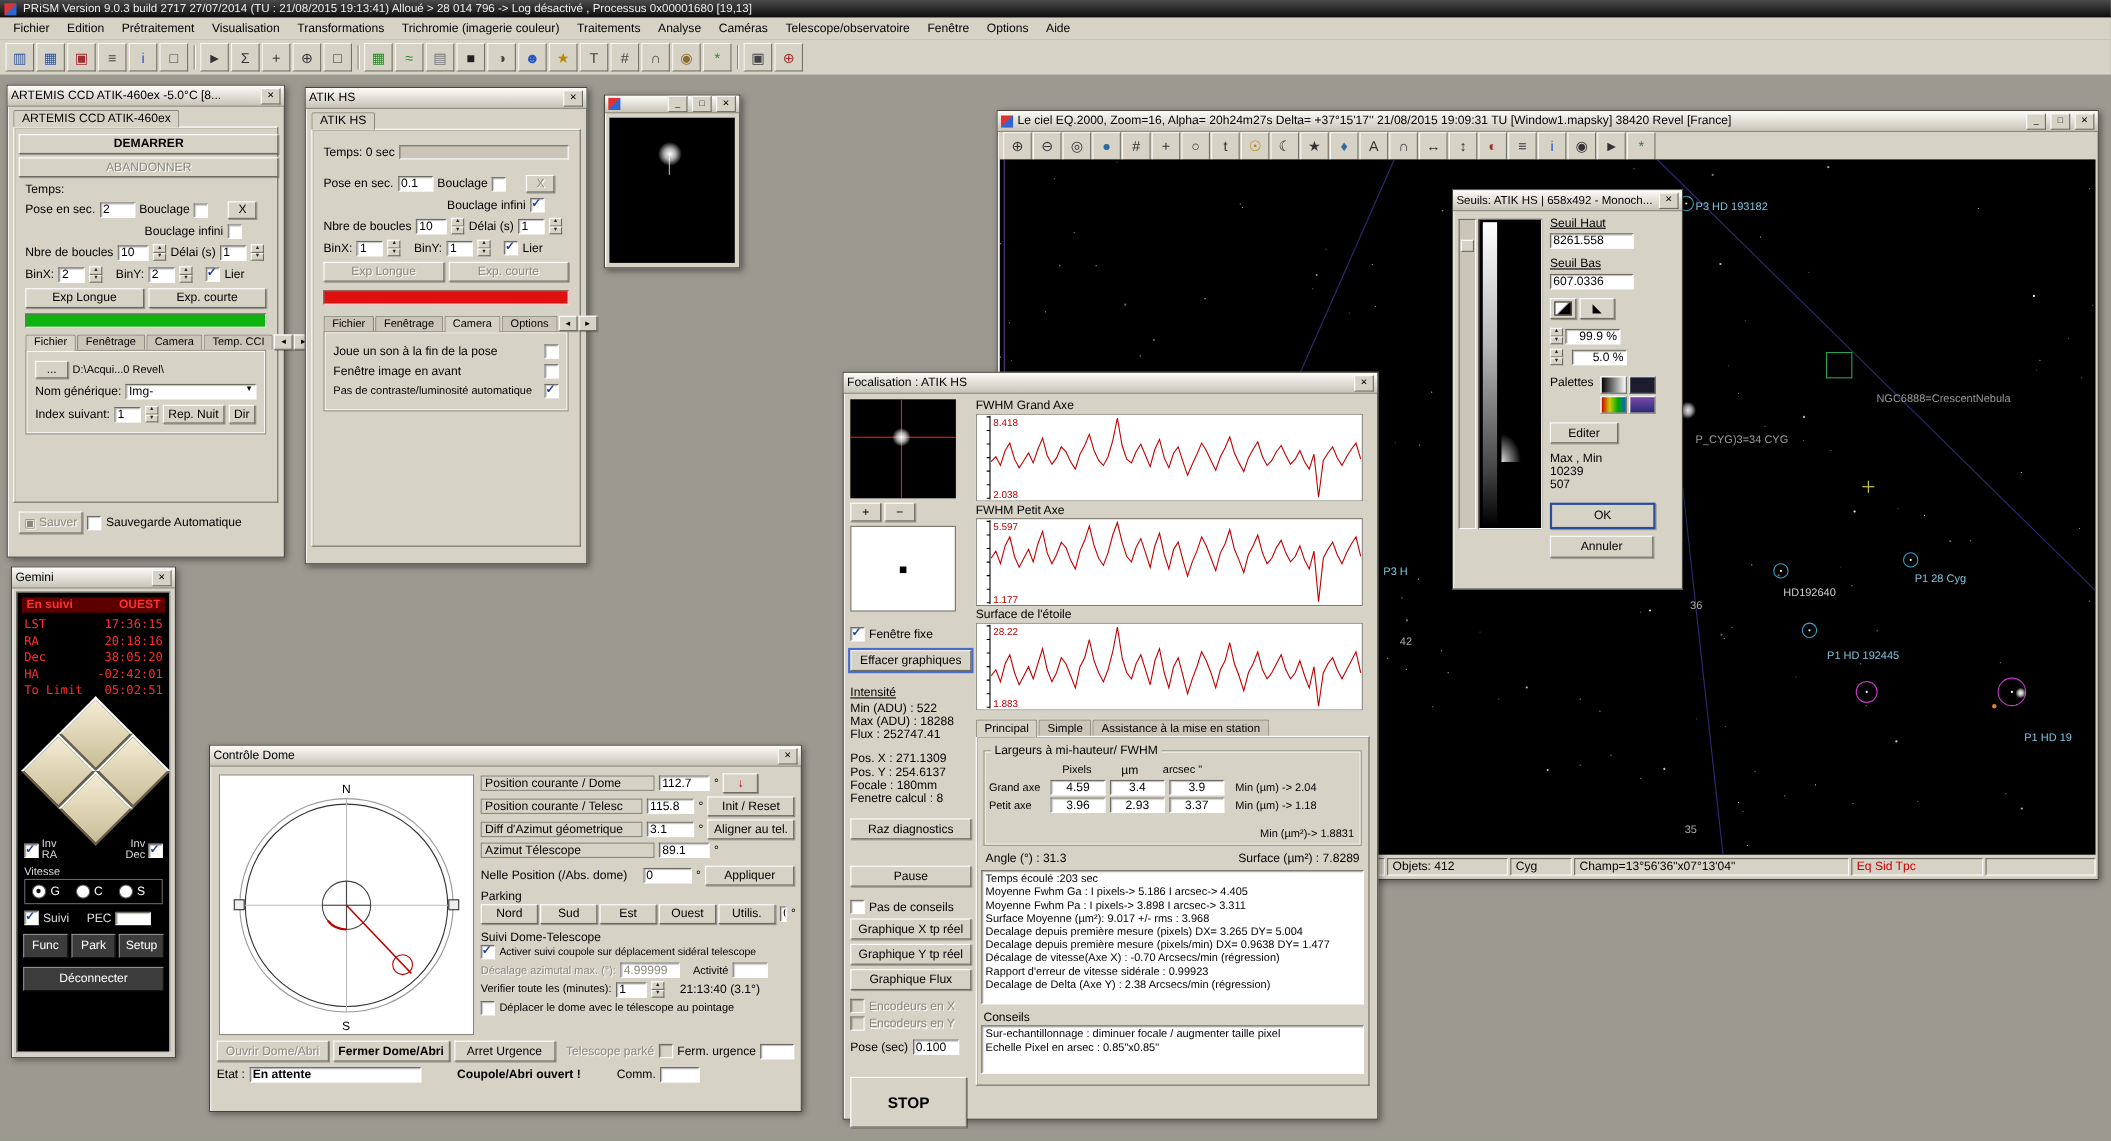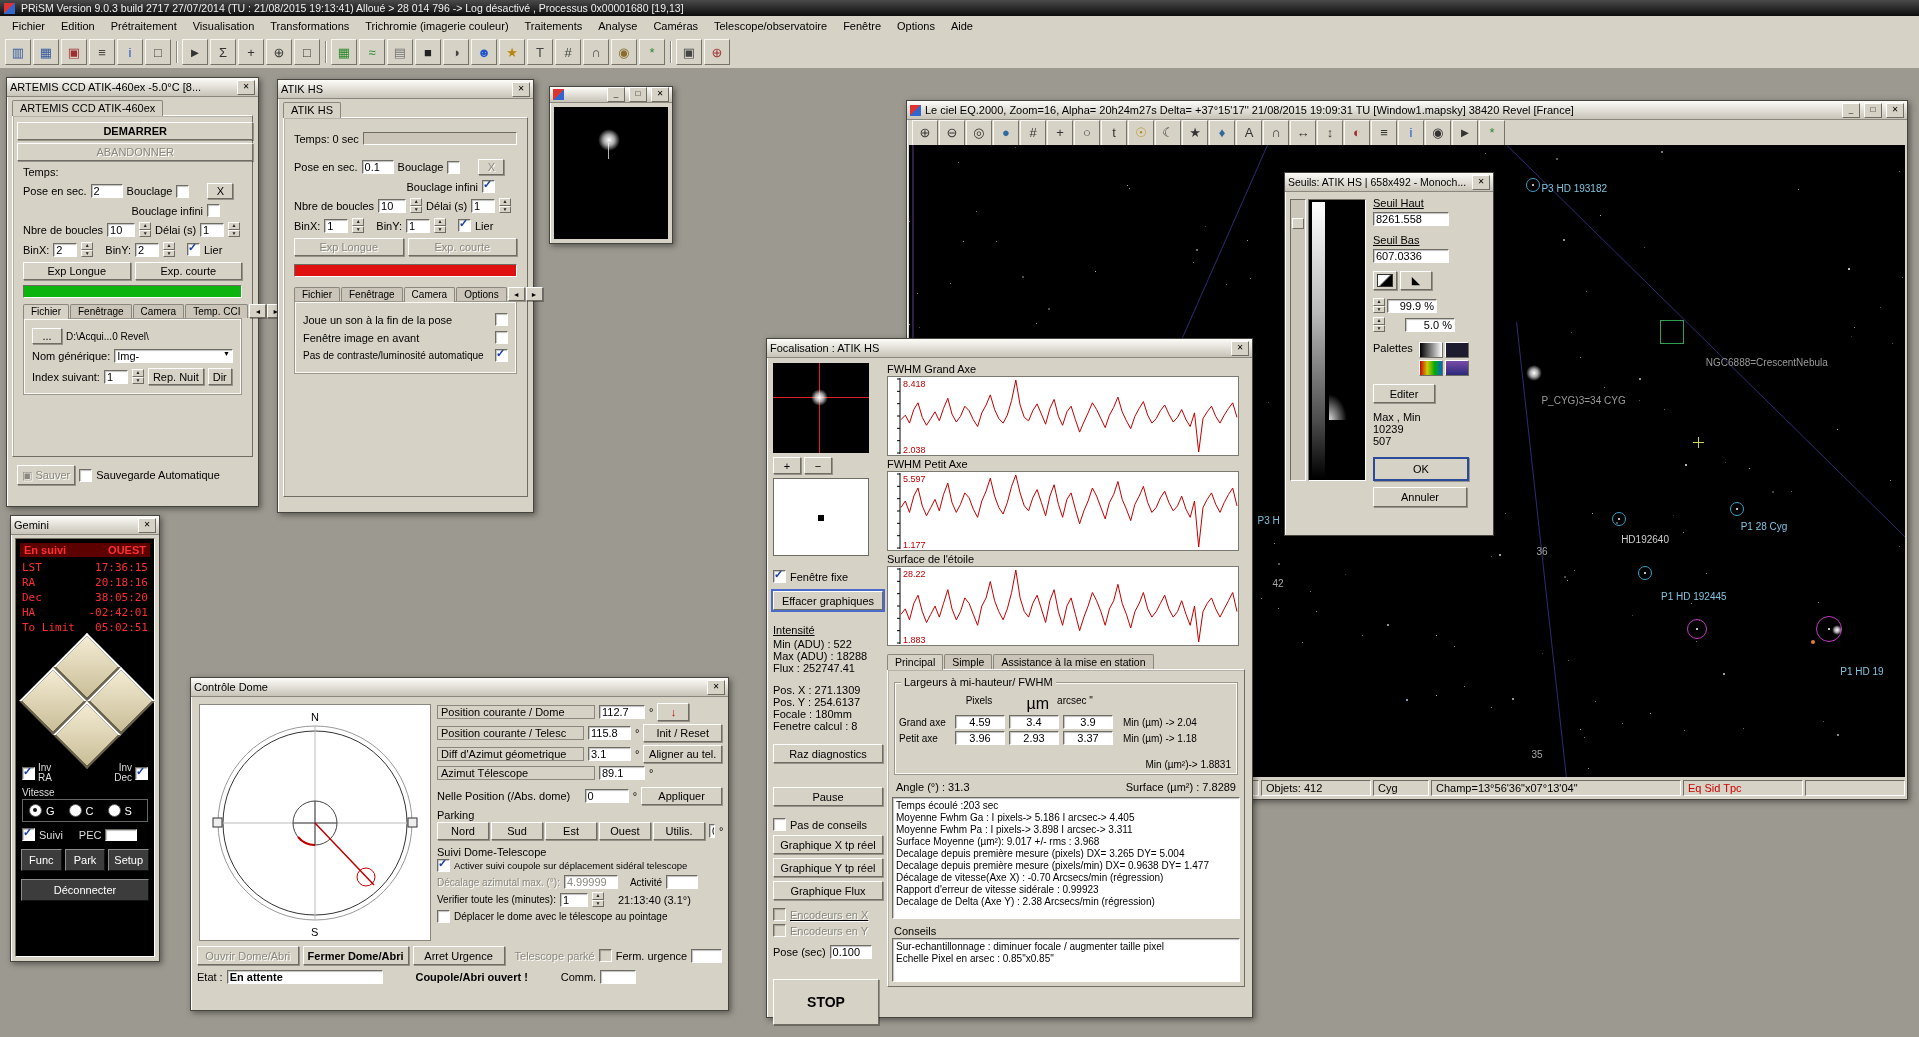--- a/index.html
+++ b/index.html
@@ -936,21 +936,21 @@
       <div style="display:flex;gap:4px;align-items:center;margin:8px 0 4px">
         <span class="cb"></span>
         <span>Pas de conseils</span>
       </div>
       <div id="foc-gbtns" style="display:flex;flex-direction:column;gap:4px;margin:4px 0">
           <div class="btn" style="width: 100px; height: 17px;">Graphique X tp réel</div>
           <div class="btn" style="width: 100px; height: 17px;">Graphique Y tp réel</div>
           <div class="btn" style="width: 100px; height: 17px;">Graphique Flux</div>
         </div>
       <div id="foc-enc" style="margin:8px 0">
-          <div style="display: flex; gap: 4px; align-items: center; margin: 3px 0px; text-decoration: underline;">
+          <div style="display: flex; gap: 4px; align-items: center; margin: 3px 0px;">
             <span class="cb dis"></span>
             <span class="lbl dis-t">Encodeurs en X</span>
           </div>
           <div style="display: flex; gap: 4px; align-items: center; margin: 3px 0px; text-align: right;">
             <span class="cb dis"></span>
             <span class="lbl dis-t">Encodeurs en Y</span>
           </div>
         </div>
       <div style="display:flex;gap:4px;align-items:center;margin:8px 0">
         <span>Pose (sec)</span>
@@ -1008,21 +1008,21 @@
       <div class="tabs" style="margin-top:8px;font-size:10.5px">
         <span class="tab active">Principal</span>
         <span class="tab">Simple</span>
         <span class="tab">Assistance à la mise en station</span>
       </div>
       <div class="panel3d" style="position:relative;padding:10px 4px 6px;height:300px">
         <div class="group" style="position:relative;margin:2px 2px 6px;padding:12px 4px 4px">
           <span class="glegend">Largeurs à mi-hauteur/ FWHM</span>
           <div style="display:flex;gap:4px;margin-left:58px;margin-bottom:1px">
             <span style="width:44px;text-align:center;font-size:10px">Pixels</span>
-            <span style="width:44px;text-align:right;font-size:16px">µm</span>
+            <span style="width:44px;text-align:center;font-size:11px">µm</span>
             <span style="width:44px;text-align:center;font-size:10px">arcsec "</span>
           </div>
           <div style="display:flex;gap:4px;align-items:center;margin:2px 0">
             <span style="width:52px;font-size:10px">Grand axe</span>
             <span class="inset" style="width:44px;text-align:center">4.59</span>
             <span class="inset" style="width:44px;text-align:center">3.4</span>
             <span class="inset" style="width:44px;text-align:center">3.9</span>
             <span style="font-size:10px;margin-left:6px">Min (µm) -&gt; 2.04</span>
           </div>
           <div style="display:flex;gap:4px;align-items:center;margin:2px 0">
@@ -1051,21 +1051,21 @@
           </div>
         <div style="margin:6px 2px 1px">Conseils</div>
         <div id="conseils-box" class="inset" style="height:38px;padding:2px 3px">
             <div class="dline">Sur-echantillonnage : diminuer focale / augmenter taille pixel</div>
             <div class="dline">Echelle Pixel en arsec : 0.85"x0.85"</div>
           </div>
       </div>
     </div>
   </div>
 
-  <div class="win" id="win-seuils" style="left:1284px;top:104px;width:208px;height:362px">
+  <div class="win" id="win-seuils" style="left:1320px;top:104px;width:208px;height:362px">
     <div class="wtitle">
       <span class="wt" style="font-size:10.5px">Seuils: ATIK HS | 658x492 - Monoch...</span>
       <span class="capbtn">✕</span>
     </div>
     <div class="vtrack" style="position:absolute;left:5px;top:26px;width:14px;height:280px">
       <div class="vthumb" style="top:18px"></div>
     </div>
     <div class="hist" style="position:absolute;left:23px;top:26px;width:56px;height:280px">
       <div class="histbar"></div>
       <div class="histblob"></div>
@@ -1083,21 +1083,21 @@
             <span>◣</span>
           </span>
       </div>
       <div style="display:flex;gap:2px;align-items:center;margin:2px 0">
         <span class="spin">
             <span>▲</span>
             <span>▼</span>
           </span>
         <span class="inset" style="width:44px;text-align:right">99.9 %</span>
       </div>
-      <div style="display:flex;gap:20px;align-items:center;margin:4px 0 10px">
+      <div style="display:flex;gap:8px;align-items:center;margin:4px 0 10px">
         <span class="spin">
             <span>▲</span>
             <span>▼</span>
           </span>
         <span class="inset" style="width:44px;text-align:right">5.0 %</span>
       </div>
       <div style="display:flex;gap:6px;align-items:flex-start">
         <span>Palettes</span>
         <span style="display:grid;grid-template-columns:24px 24px;gap:2px">
           <span class="pal" style="background:linear-gradient(to right,#000,#fff)"></span>

